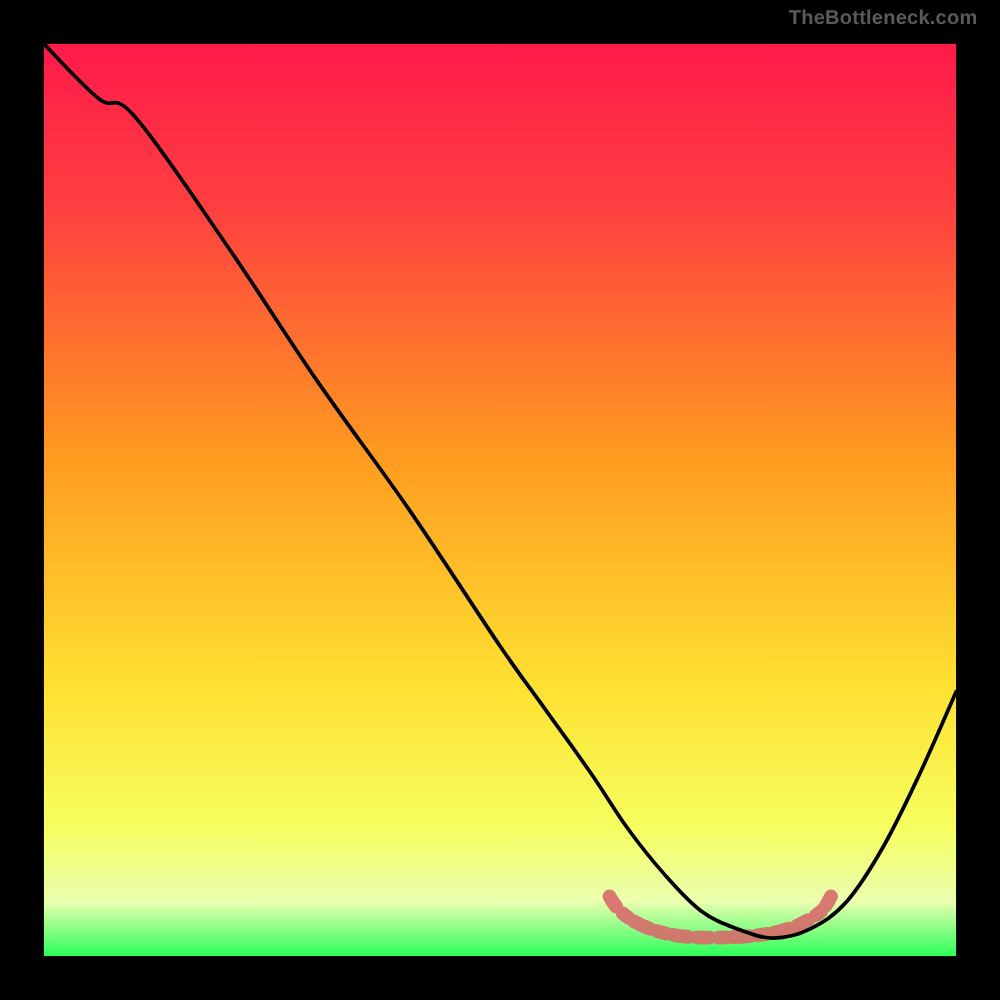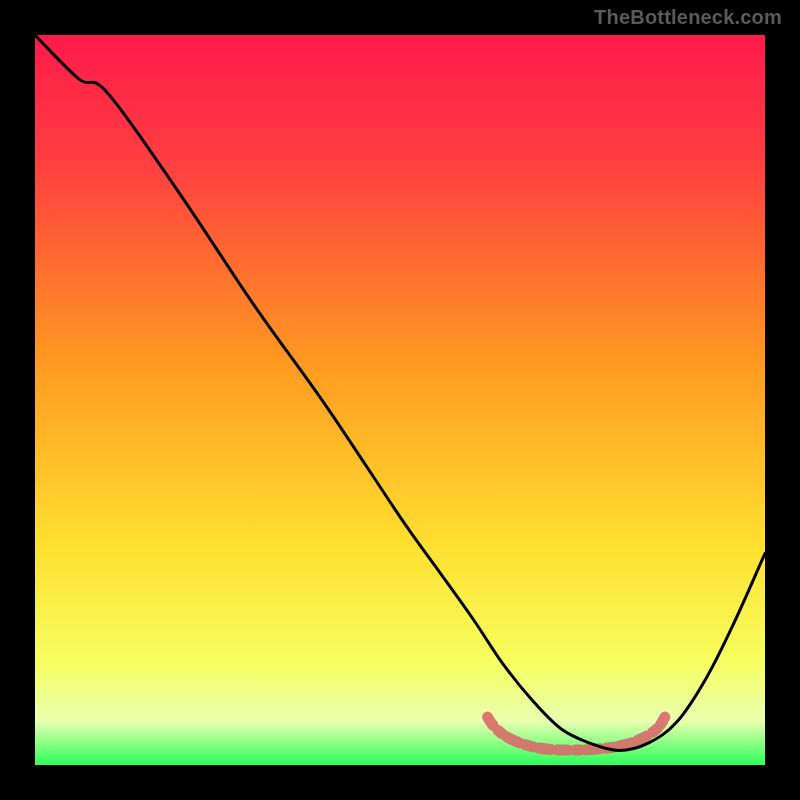--- a/index.html
+++ b/index.html
@@ -8,21 +8,21 @@
     position: relative;
     width: 800px;
     height: 800px;
     background: #000;
   }
   .watermark {
     position: absolute;
     top: 6px;
     right: 18px;
     font-family: Arial, Helvetica, sans-serif;
-    font-size: 20px;
+    font-size: 16px;
     font-weight: 600;
     color: #5a5a5a;
     letter-spacing: 0.2px;
     z-index: 5;
   }
   .plot {
     position: absolute;
     left: 35px;
     top: 35px;
     width: 730px;

